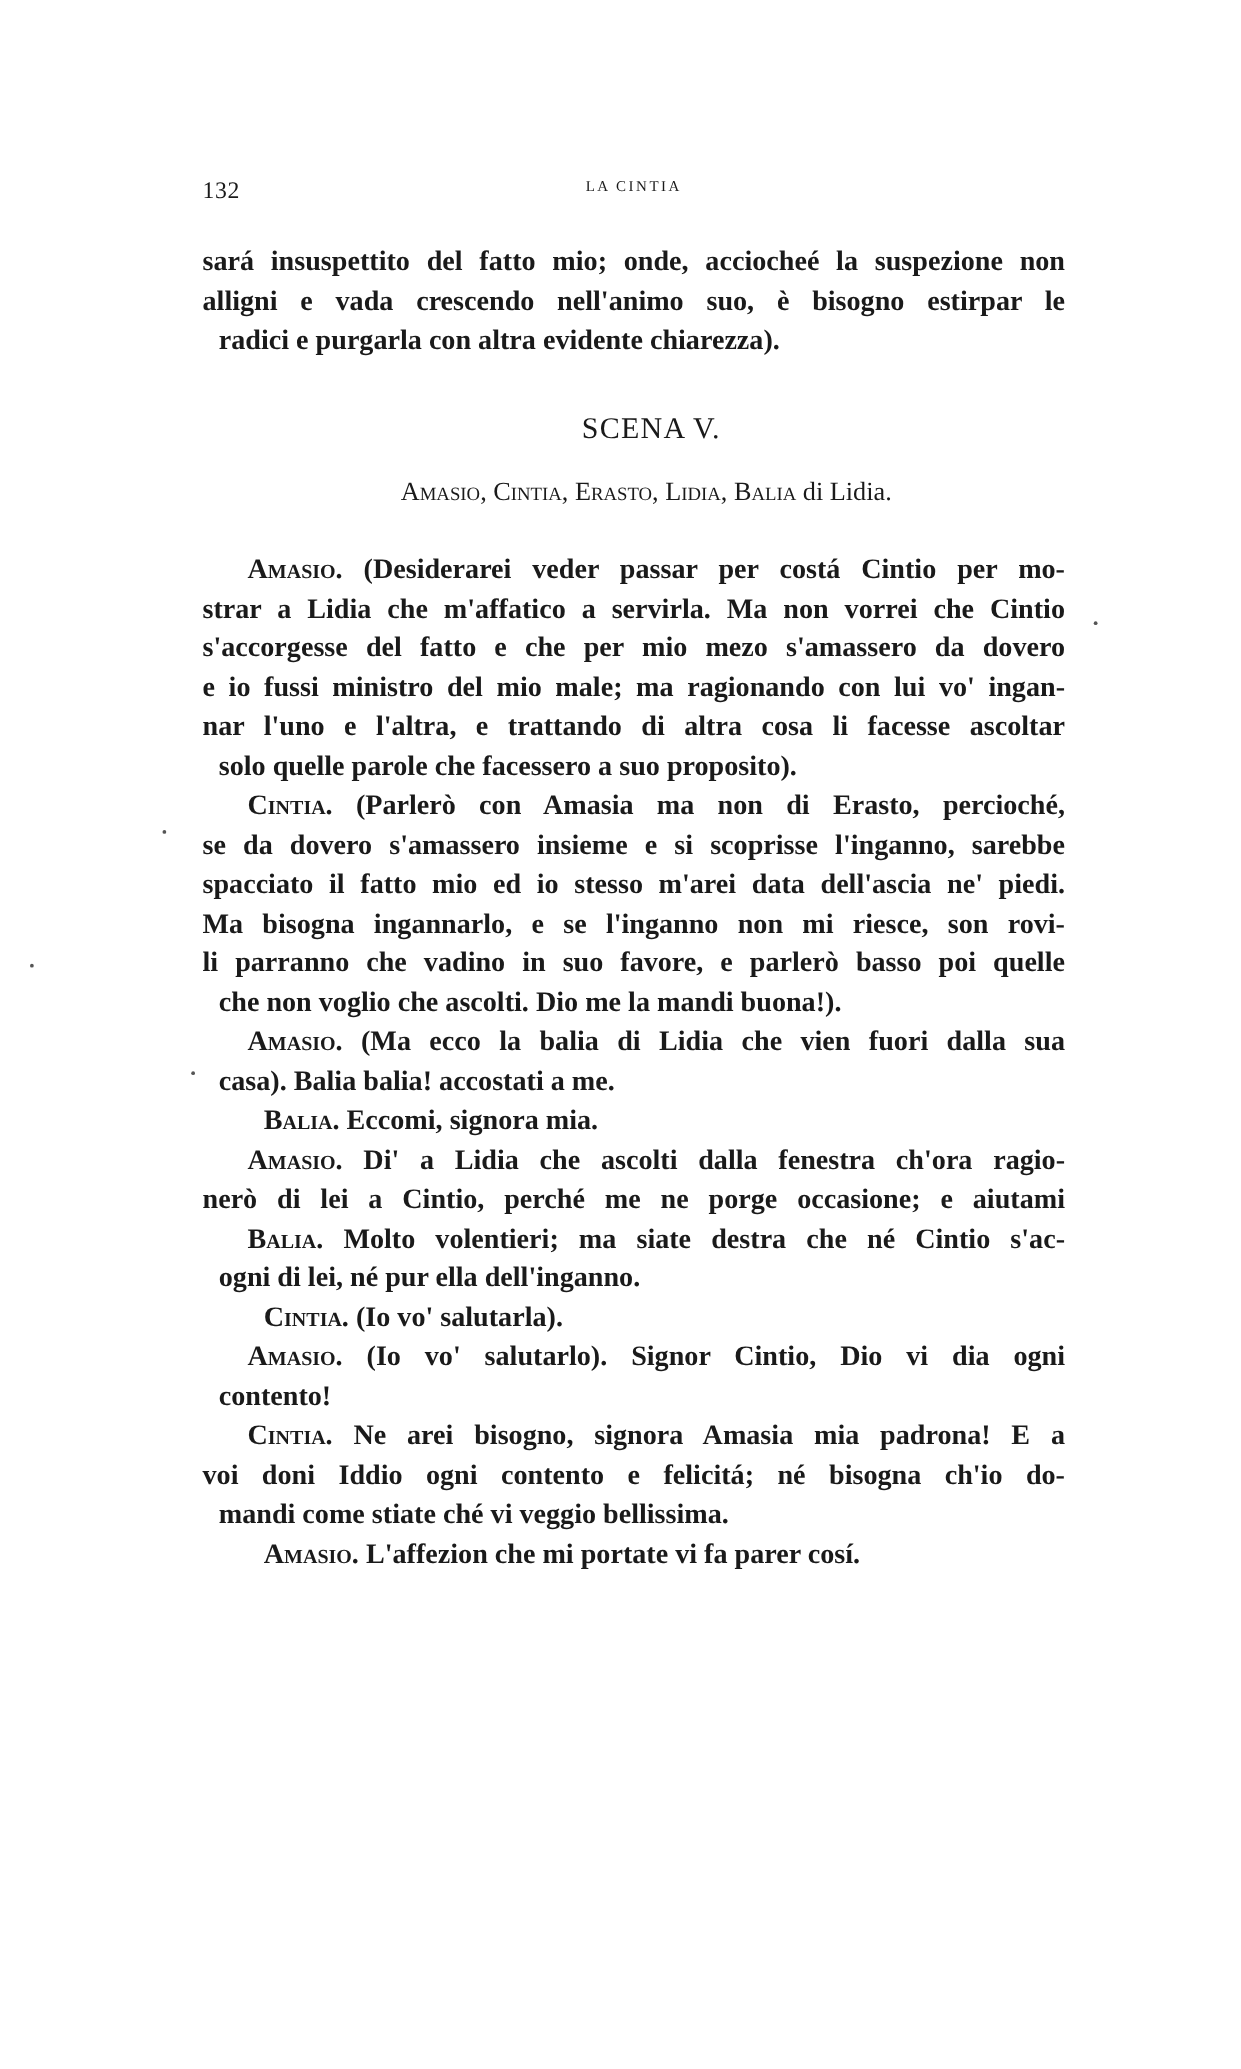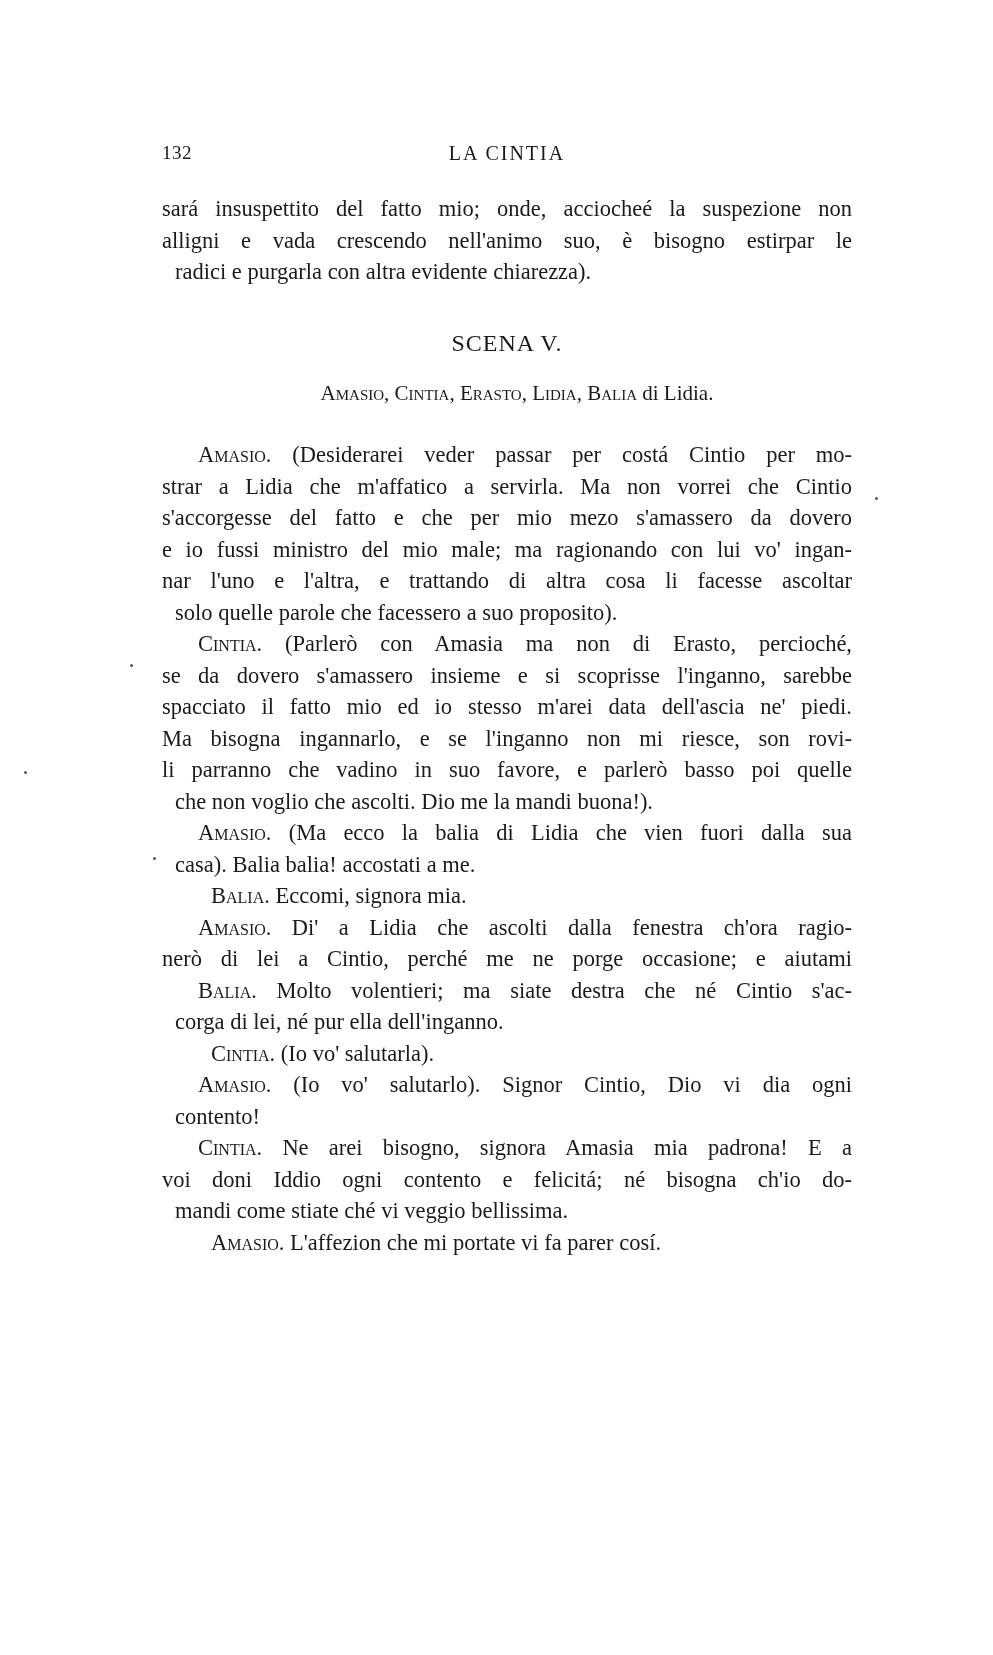--- a/index.html
+++ b/index.html
@@ -2,29 +2,29 @@
 <html><head>
 <meta charset="utf-8">
 <style>
   html, body { margin: 0; padding: 0; background: #ffffff; }
   body { width: 993px; height: 1655px; position: relative; overflow: hidden;
          font-family: "Liberation Serif", "DejaVu Serif", serif; color: #1a1a1a; }
   .page { position: absolute; left: 0; top: 0; width: 801px; height: 1655px; }
   .running-head { position: absolute; top: 142px; left: 162px; width: 690px; height: 24px; }
   .page-number { position: absolute; left: 0; top: 0; font-size: 19px; letter-spacing: 0.5px; }
   .running-title { position: absolute; left: 0; right: 0; top: 0; text-align: center;
-                   font-size: 20px; letter-spacing: 2px; }
+                   font-size: 12px; letter-spacing: 2px; }
   .text { position: absolute; left: 162px; width: 690px; font-size: 22.5px; line-height: 31.5px; }
   .block1 { top: 193px; }
-  .scene-title { position: absolute; top: 330px; left: 162px; width: 690px; text-align: center;
+  .scene-title { position: absolute; top: 330px; left: 176px; width: 690px; text-align: center;
                  font-size: 24px; letter-spacing: 1px; }
   .cast { position: absolute; top: 381px; left: 172px; width: 690px; text-align: center; font-size: 21px; }
   .sc { font-variant: small-caps; }
   .block2 { top: 439px; }
-  .line { display: block; text-align: justify; text-align-last: justify; white-space: nowrap; height: 31.5px; }
+  .line { display: block; text-align: justify; text-align-last: justify; white-space: nowrap; height: 31.5px; font-weight: bold; }
   .line.last { text-align-last: left; margin-left: 13px; }
   .line.ind { padding-left: 36px; }
   .margin-dot { position: absolute; width: 3px; height: 3px; background: #555; border-radius: 50%; }
 </style>
 </head>
 <body>
 
 <div class="page">
 
   <div class="running-head">
@@ -71,21 +71,21 @@
       </div>
       <div>
         <span class="line ind last"><span class="sc">Balia.</span><span> Eccomi, signora mia.</span></span>
       </div>
       <div>
         <span class="line ind"><span class="sc">Amasio.</span><span> Di' a Lidia che ascolti dalla fenestra ch'ora ragio-</span></span>
         <span class="line"><span>nerò di lei a Cintio, perché me ne porge occasione; e aiutami</span></span>
       </div>
       <div>
         <span class="line ind"><span class="sc">Balia.</span><span> Molto volentieri; ma siate destra che né Cintio s'ac-</span></span>
-        <span class="line last"><span>corga di lei, né pur ella dell'inganno.</span></span>
+        <span class="line last"><span>ogni di lei, né pur ella dell'inganno.</span></span>
       </div>
       <div>
         <span class="line ind last"><span class="sc">Cintia.</span><span> (Io vo' salutarla).</span></span>
       </div>
       <div>
         <span class="line ind"><span class="sc">Amasio.</span><span> (Io vo' salutarlo). Signor Cintio, Dio vi dia ogni</span></span>
         <span class="line last"><span>contento!</span></span>
       </div>
       <div>
         <span class="line ind"><span class="sc">Cintia.</span><span> Ne arei bisogno, signora Amasia mia padrona! E a</span></span>

